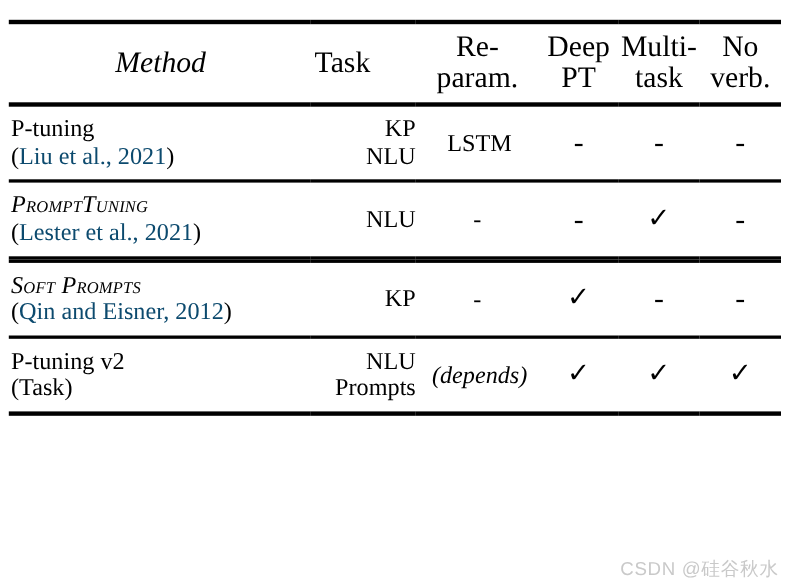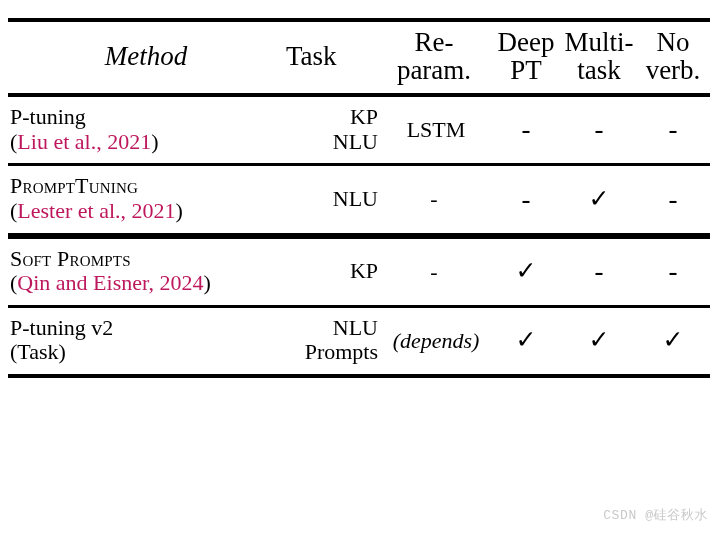--- a/index.html
+++ b/index.html
@@ -99,37 +99,38 @@
   td.reparam {
     text-align: center;
     padding-left: 4px;
   }
   td.reparam.dash,
   td.mark {
     text-align: center;
     padding-left: 0;
   }
 
-  .cite { color: #be185d; }
+  .cite { color: #0c4a6e; }
   .smallcaps {
     font-variant: small-caps;
     letter-spacing: 0.2px;
+    font-style: italic;
   }
   .ital { font-style: italic; }
   .mline { display: block; }
   .check { font-size: 25px; }
   .dashmark { font-size: 27px; }
 
   
   #watermark {
     position: absolute;
     right: 12px;
     top: 506px;
-    font-family: Liberation Mono, monospace;
-    font-size: 13px;
+    font-family: Liberation Sans, sans-serif;
+    font-size: 17px;
     color: #c9c9c9;
     letter-spacing: 0.6px;
     white-space: nowrap;
     user-select: none;
   }
 </style>
 </head>
 <body>
 
 <div id="table-wrap">
@@ -208,21 +209,21 @@
           <td colspan="6"></td>
         </tr>
 
       <tr class="rule-thin">
           <td colspan="6"></td>
         </tr>
 
       <tr>
         <td class="method">
           <span class="mline smallcaps">Soft Prompts</span>
-          <span class="mline"><span>(</span><span class="cite">Qin and Eisner, 2024</span><span>)</span></span>
+          <span class="mline"><span>(</span><span class="cite">Qin and Eisner, 2012</span><span>)</span></span>
         </td>
         <td class="task">
           <span class="mline">KP</span>
         </td>
         <td class="reparam dash">-</td>
         <td class="mark check">✓</td>
         <td class="mark dashmark">-</td>
         <td class="mark dashmark">-</td>
       </tr>
       <tr class="rule-thin">

